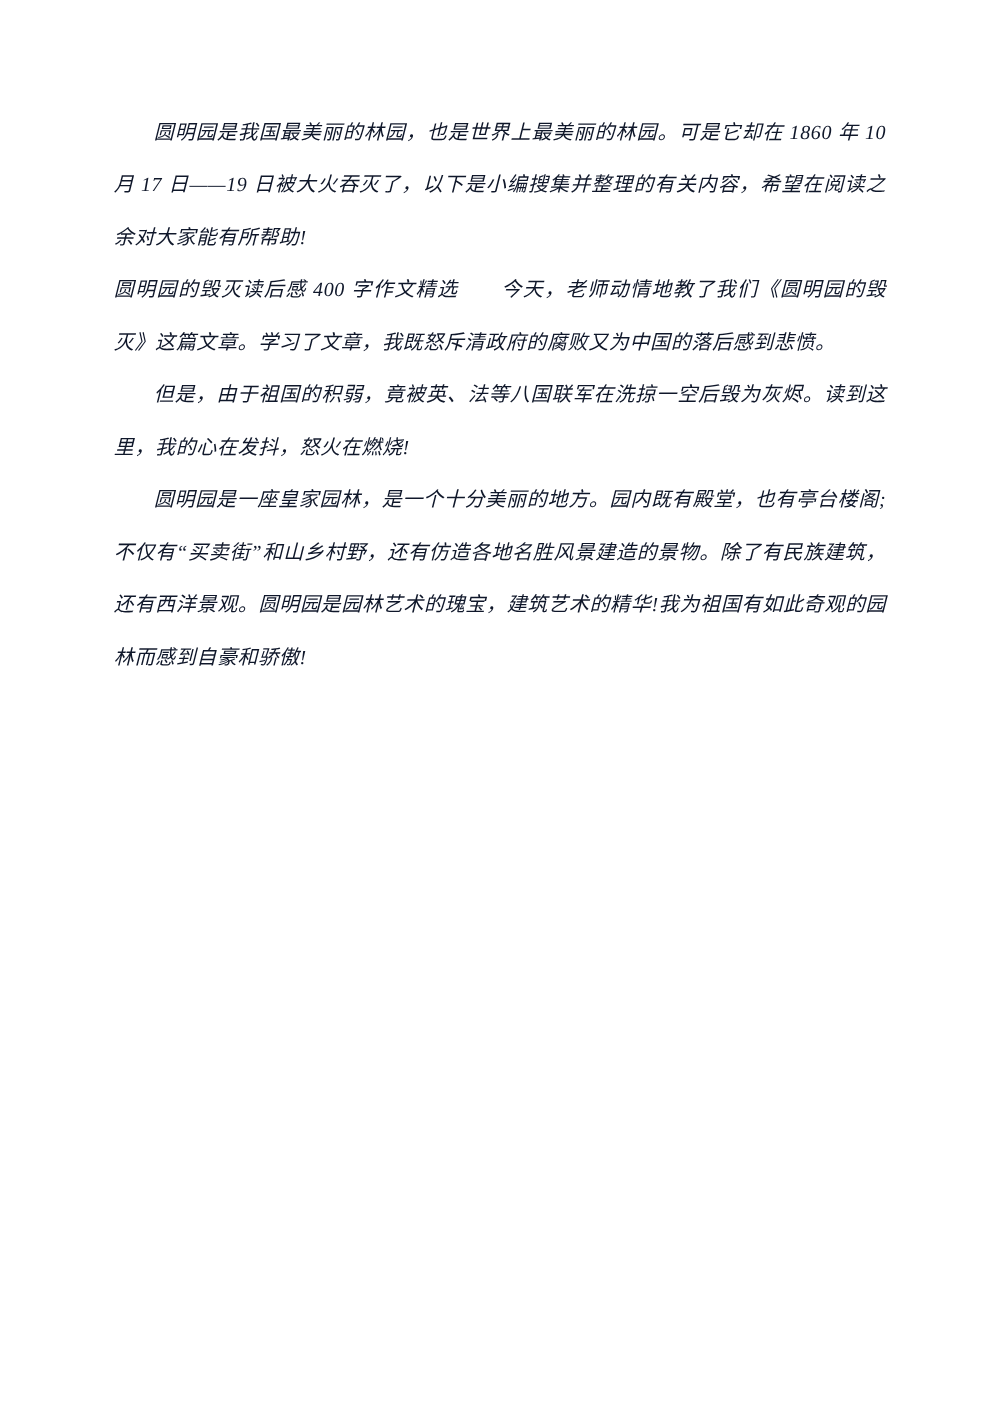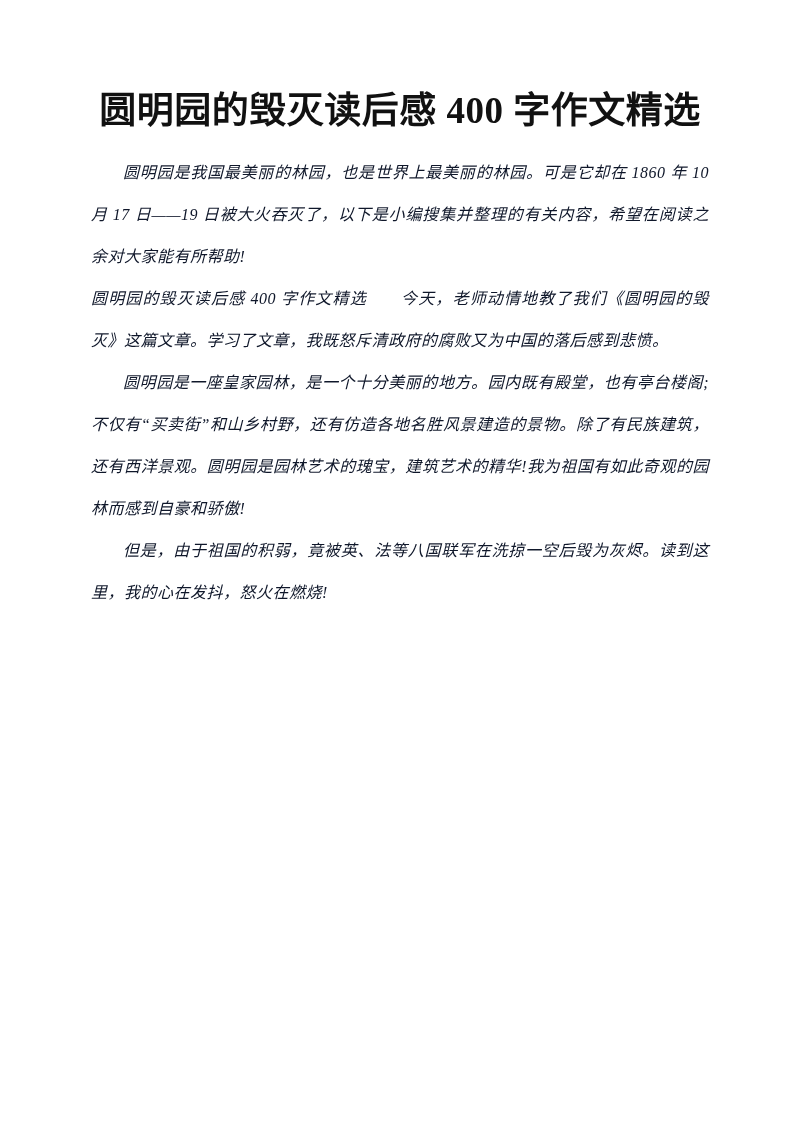--- a/index.html
+++ b/index.html
@@ -41,21 +41,20 @@
     font-style: italic;
   }
   .doc-body p.indent {
     text-indent: 2em;
   }
 </style>
 </head>
 <body>
 
 <div class="page">
-  <h1 class="doc-title">圆明园的毁灭读后感 400 字作文精选</h1>
 
   <div class="doc-body">
     <p class="indent">圆明园是我国最美丽的林园，也是世界上最美丽的林园。可是它却在 1860 年 10 月 17 日——19 日被大火吞灭了，以下是小编搜集并整理的有关内容，希望在阅读之余对大家能有所帮助!</p>
     <p>圆明园的毁灭读后感 400 字作文精选　　今天，老师动情地教了我们《圆明园的毁灭》这篇文章。学习了文章，我既怒斥清政府的腐败又为中国的落后感到悲愤。</p>
+    <p class="indent">但是，由于祖国的积弱，竟被英、法等八国联军在洗掠一空后毁为灰烬。读到这里，我的心在发抖，怒火在燃烧!</p>
     <p class="indent">圆明园是一座皇家园林，是一个十分美丽的地方。园内既有殿堂，也有亭台楼阁;不仅有“买卖街”和山乡村野，还有仿造各地名胜风景建造的景物。除了有民族建筑，还有西洋景观。圆明园是园林艺术的瑰宝，建筑艺术的精华!我为祖国有如此奇观的园林而感到自豪和骄傲!</p>
-    <p class="indent">但是，由于祖国的积弱，竟被英、法等八国联军在洗掠一空后毁为灰烬。读到这里，我的心在发抖，怒火在燃烧!</p>
   </div>
 </div>
 
 </body></html>

